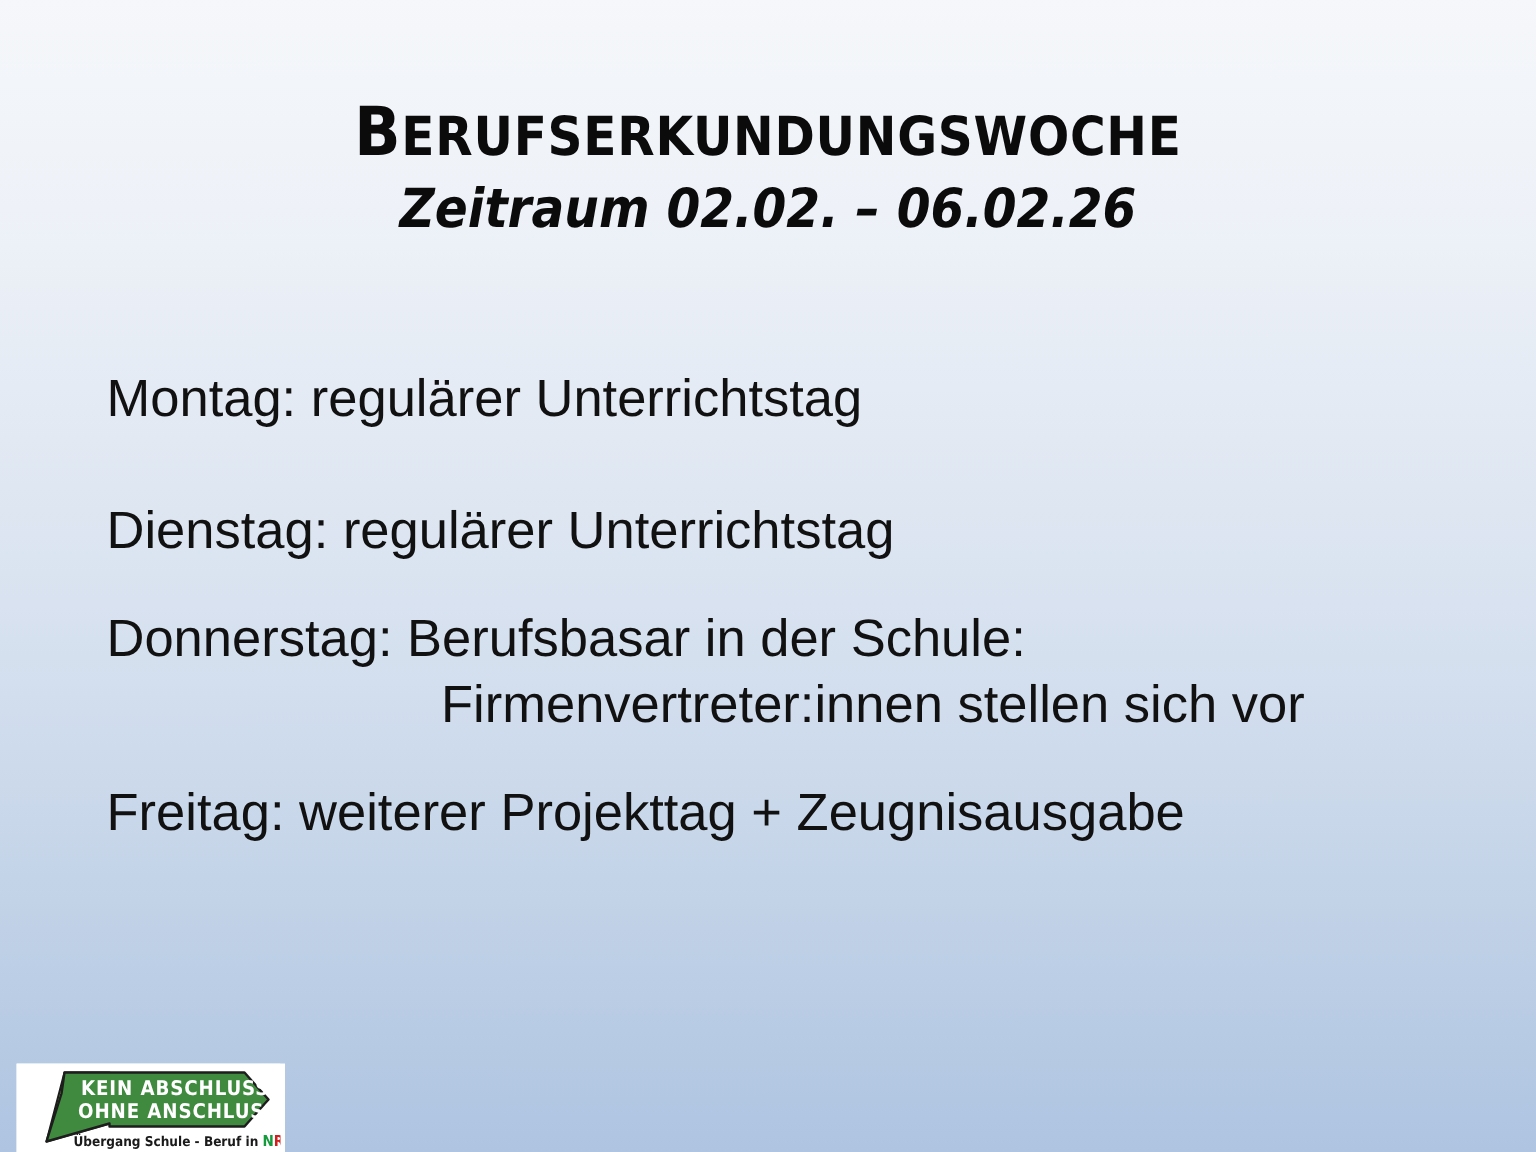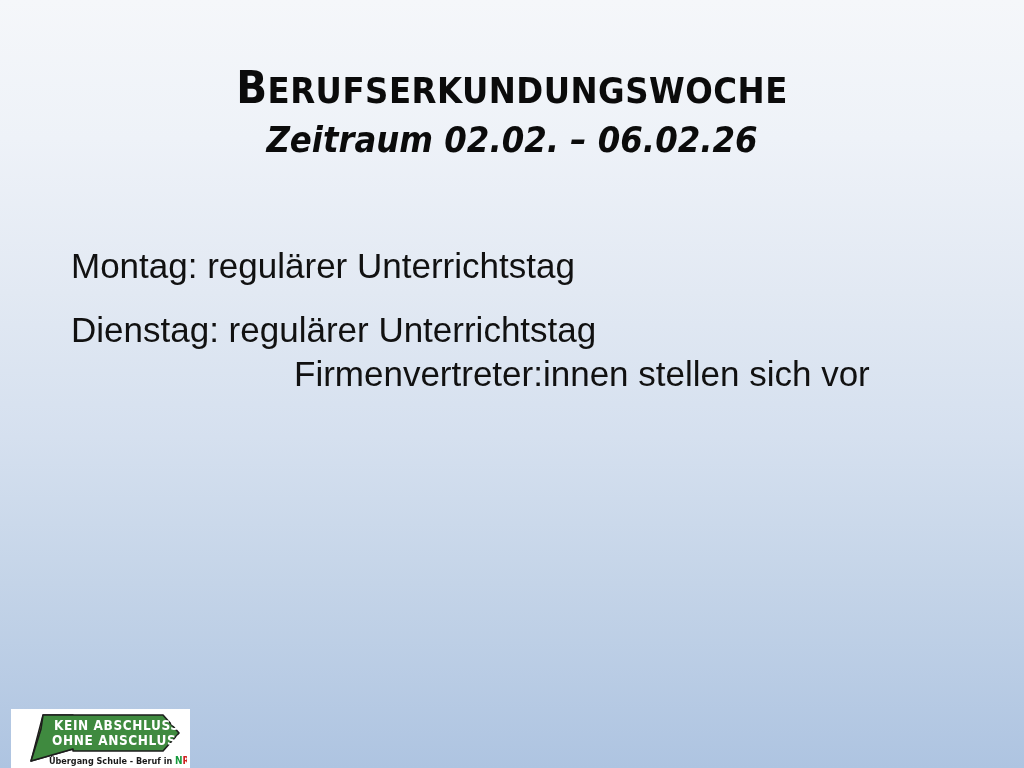--- a/index.html
+++ b/index.html
@@ -78,21 +78,21 @@
     font-weight: 300;
     font-size: 35px;
     color: #111111;
     line-height: 1.0;
     white-space: nowrap;
     padding-left: 71px;
     height: 44px;
     display: flex;
   }
   .body-line.gap-lg { margin-top: 28px; }
-  .body-line.gap-md { margin-top: 20px; }
+  .body-line.gap-md { margin-top: 44px; }
   .body-line.gap-sm { }
   .body-line.indented { padding-left: 294px; }
 
   .accent {
     color: #cc1111;
   }
 
   
   #logo {
     position: absolute;
@@ -142,25 +142,31 @@
 
     <div class="body-line">
       <span>Montag: regulärer Unterrichtstag</span>
     </div>
 
     <div class="body-line gap-md">
       <span>Dienstag: regulärer Unterrichtstag</span>
     </div>
 
 
+    <div class="body-line gap-lg">
+      <span>Donnerstag: Berufsbasar in der Schule:</span>
+    </div>
 
     <div class="body-line indented gap-sm">
       <span>Firmenvertreter:innen stellen sich vor</span>
     </div>
 
+    <div class="body-line gap-lg">
+      <span>Freitag: weiterer Projekttag + Zeugnisausgabe</span>
+    </div>
 
   </div>
 
   <div id="logo">
     <svg viewBox="0 0 176 62" xmlns="http://www.w3.org/2000/svg">
 
       <rect x="0" y="0" width="176" height="62" fill="#ffffff"></rect>
 
       <polygon points="20,52 32,6 62,6 62,40" fill="#8cc63f" stroke="#1d1d1d" stroke-width="1.4" stroke-linejoin="round"></polygon>
 

